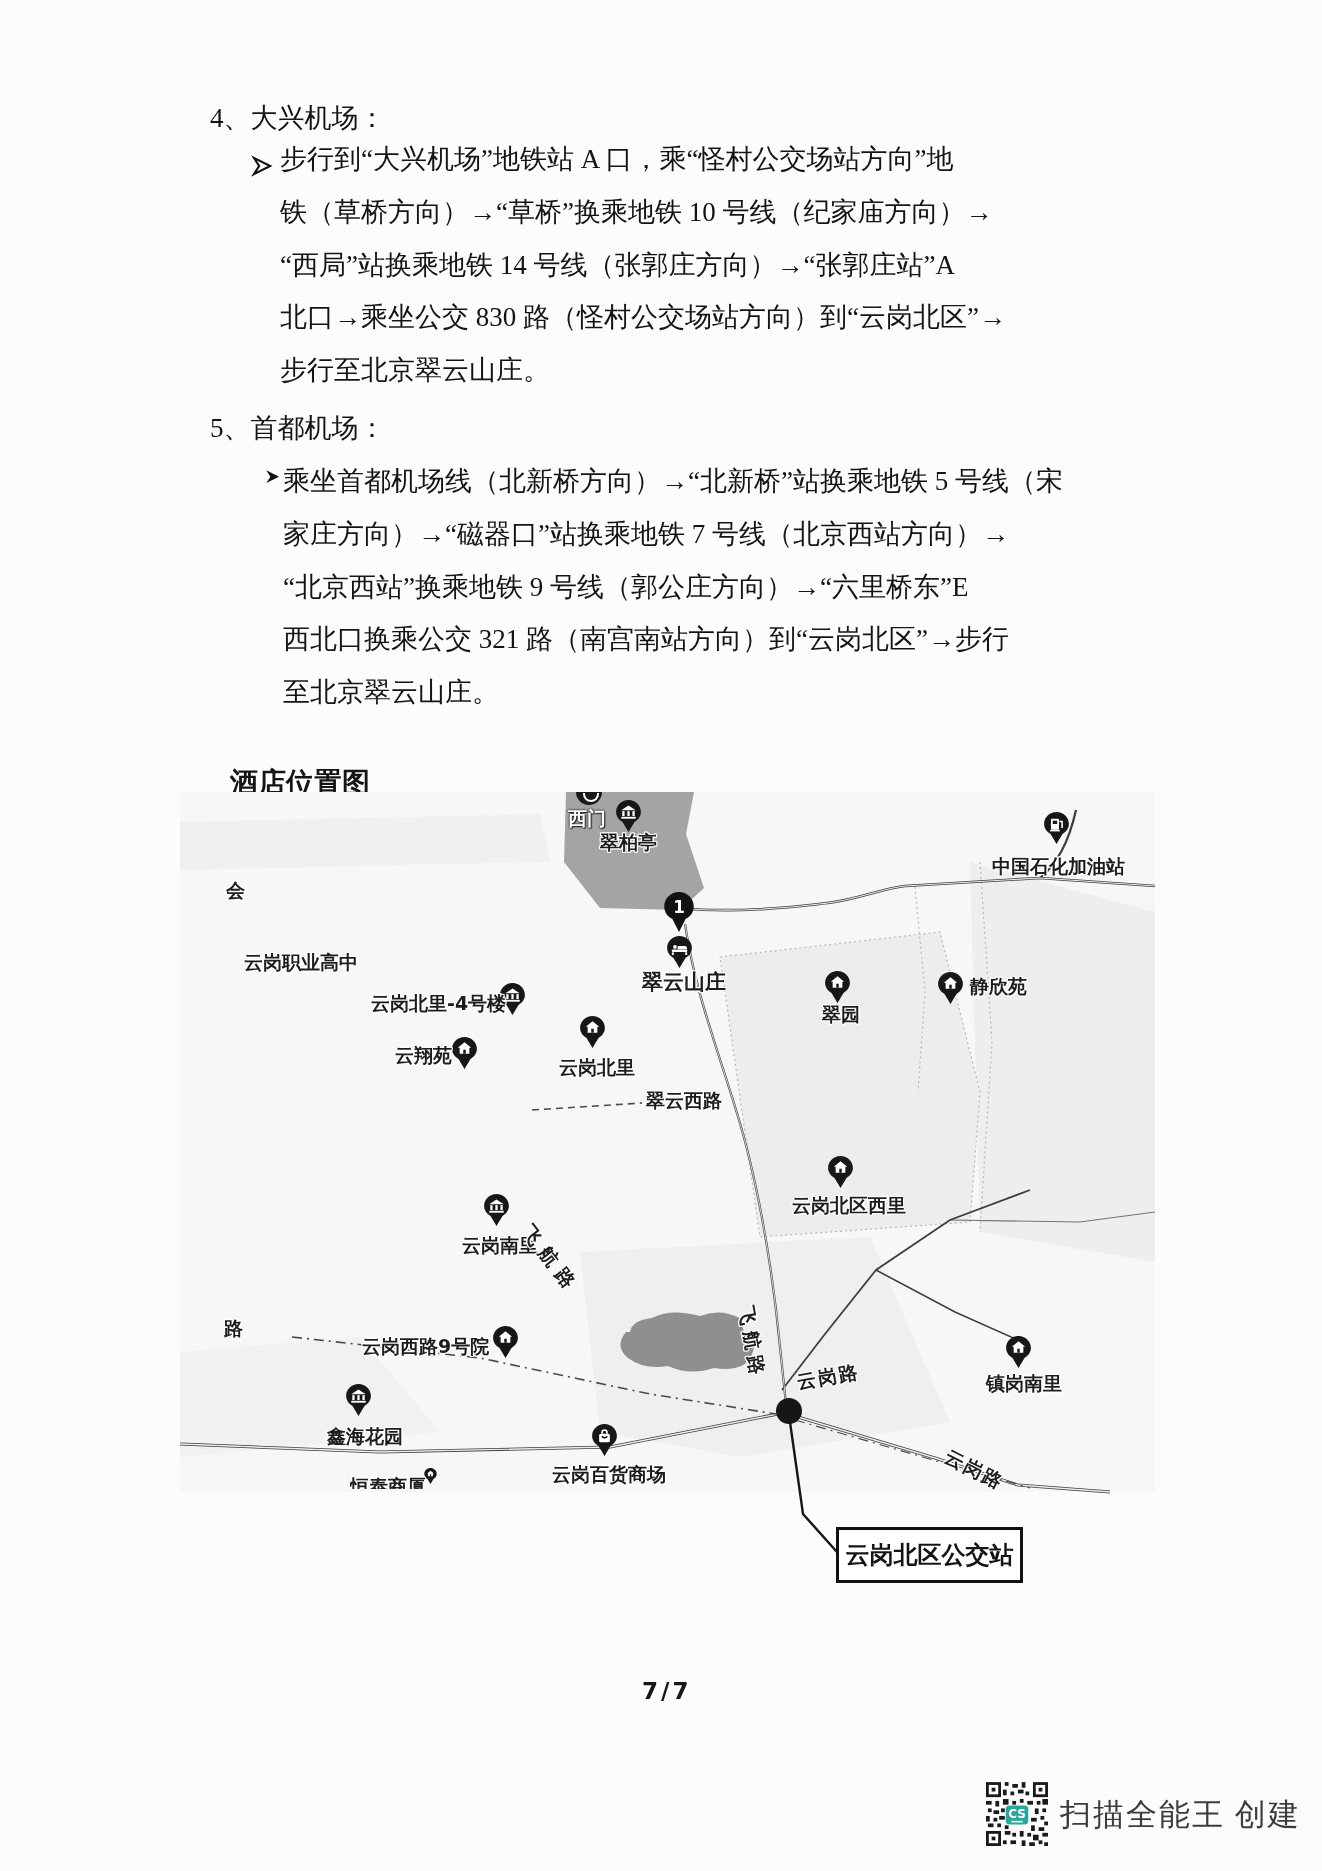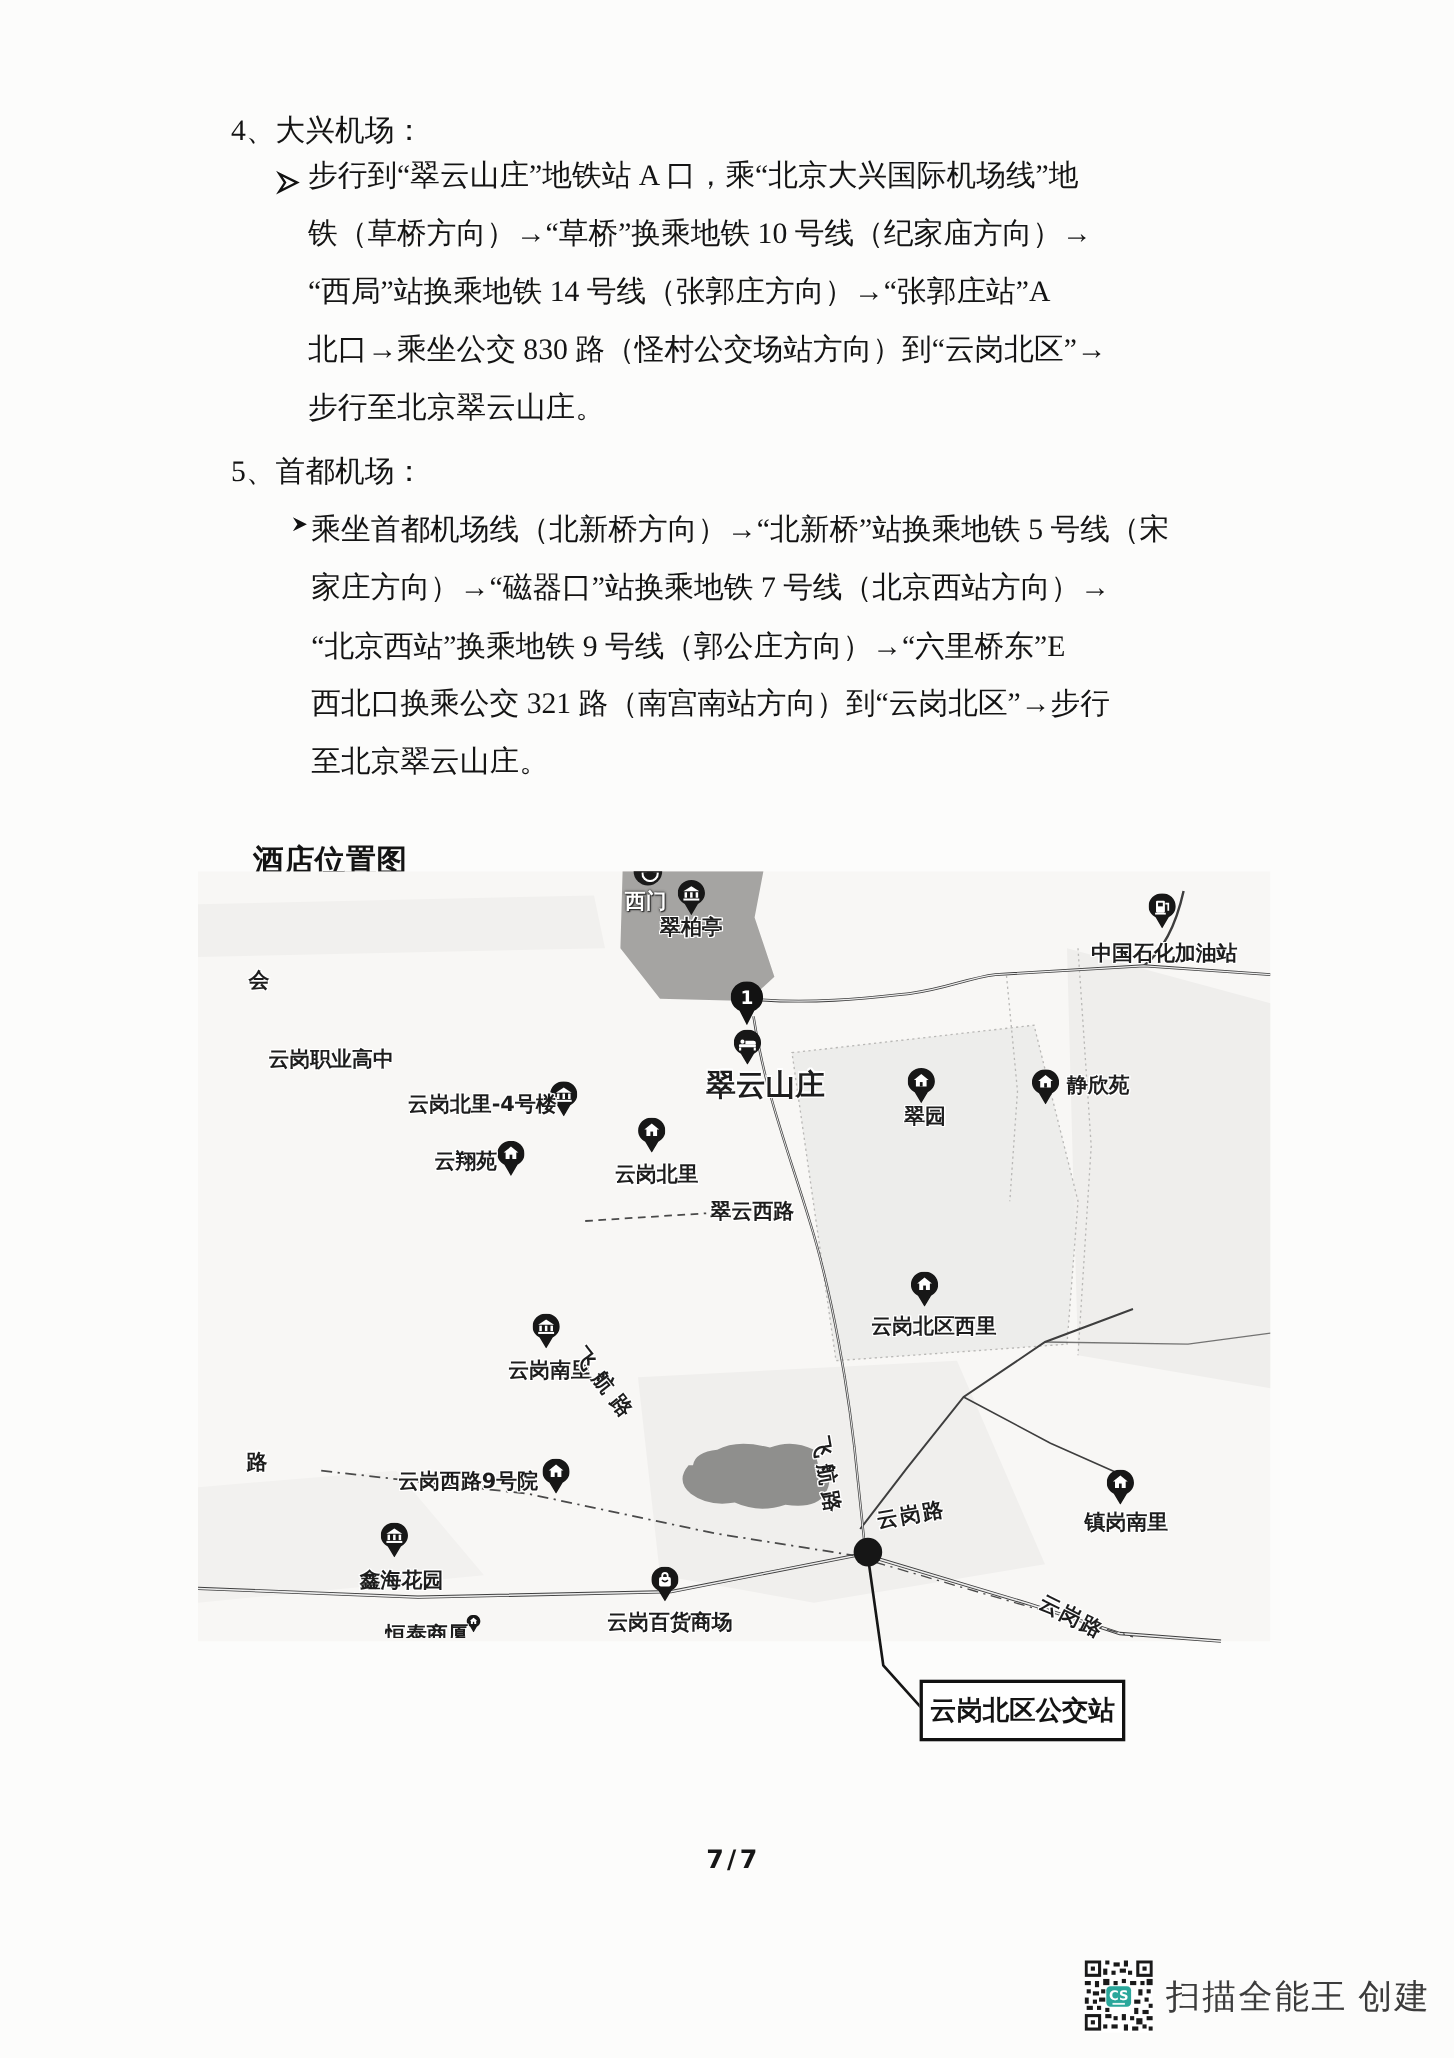--- a/index.html
+++ b/index.html
@@ -14,21 +14,21 @@
   .bullet svg{display:block;}
   .map-title{position:absolute;font-size:28px;font-weight:bold;white-space:nowrap;margin-top:14px;}
   .map-fig{position:absolute;left:180px;top:792px;width:975px;height:800px;}
   .map-fig svg.bg{position:absolute;left:0;top:0;}
   .lbl{
     position:absolute;font-family:"DejaVu Sans","Liberation Sans",sans-serif;
     font-size:19px;font-weight:bold;color:#1d1d1d;white-space:nowrap;z-index:3;
     text-shadow:-1px 0 0 #fff,1px 0 0 #fff,0 -1px 0 #fff,0 1px 0 #fff,
                 -1px -1px 0 #fff,1px 1px 0 #fff,1px -1px 0 #fff,-1px 1px 0 #fff;
   }
-  .lbl.big{font-size:27px;}
+  .lbl.big{font-size:21px;}
   .lbl.white{color:#fff;text-shadow:0 0 2px #2b2b2b,0 0 2px #2b2b2b,1px 1px 1px #2b2b2b;}
   .lbl.rot{transform-origin:left top;}
   .lbl.clip{height:13px;overflow:hidden;line-height:20px;}
   .pin{position:absolute;width:25px;height:32px;z-index:2;}
   .pin svg{display:block;width:100%;height:100%;}
   .pin.clip{height:16px;overflow:hidden;}
   .pin-one{position:absolute;width:30px;height:40px;z-index:2;}
   .pin-one svg{display:block;width:100%;height:100%;}
   .metro-partial{
     position:absolute;left:396px;top:0;width:26px;height:13px;z-index:2;
@@ -102,21 +102,21 @@
 
   <section>
     <div class="item-heading" style="left:210px;top:100px;">4、大兴机场：</div>
 
     <div class="bullet" style="left:251px;top:155px;">
       <svg width="23" height="23" viewBox="0 0 24 24">
           <path d="M3 3 L20 11.5 L3 20 L8.5 11.5 Z" fill="none" stroke="#111" stroke-width="2.2"></path>
         </svg>
     </div>
     <div class="para" style="left:280px;top:133px;">
-      <div class="line">步行到“翠云山庄”地铁站 A 口，乘“北京大兴国际机场线”地</div>
+      <div class="line">步行到“大兴机场”地铁站 A 口，乘“怪村公交场站方向”地</div>
       <div class="line">铁（草桥方向）→“草桥”换乘地铁 10 号线（纪家庙方向）→</div>
       <div class="line">“西局”站换乘地铁 14 号线（张郭庄方向）→“张郭庄站”A</div>
       <div class="line">北口→乘坐公交 830 路（怪村公交场站方向）到“云岗北区”→</div>
       <div class="line">步行至北京翠云山庄。</div>
     </div>
 
     <div class="item-heading" style="left:210px;top:410px;">5、首都机场：</div>
 
     <div class="bullet" style="left:264px;top:468px;">
       <svg width="18" height="18" viewBox="0 0 24 24">

